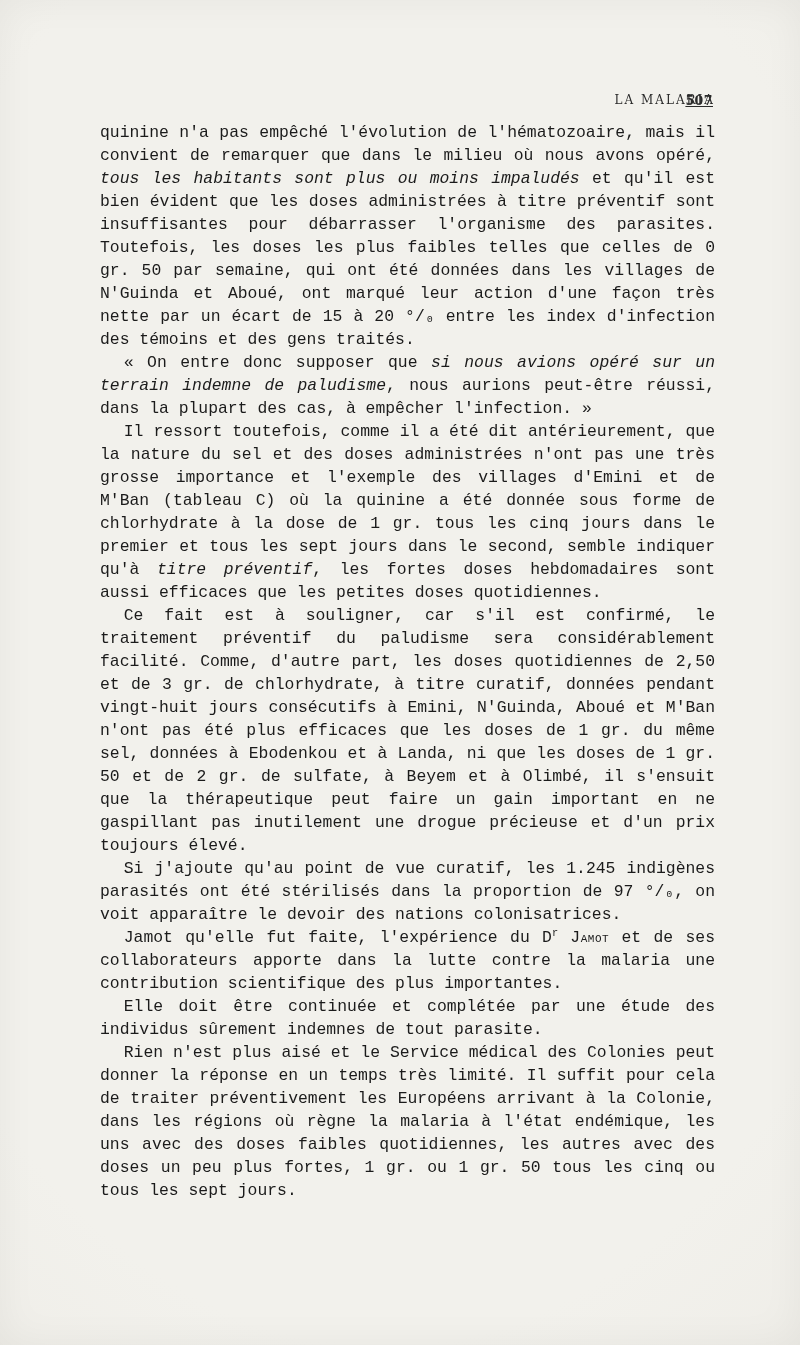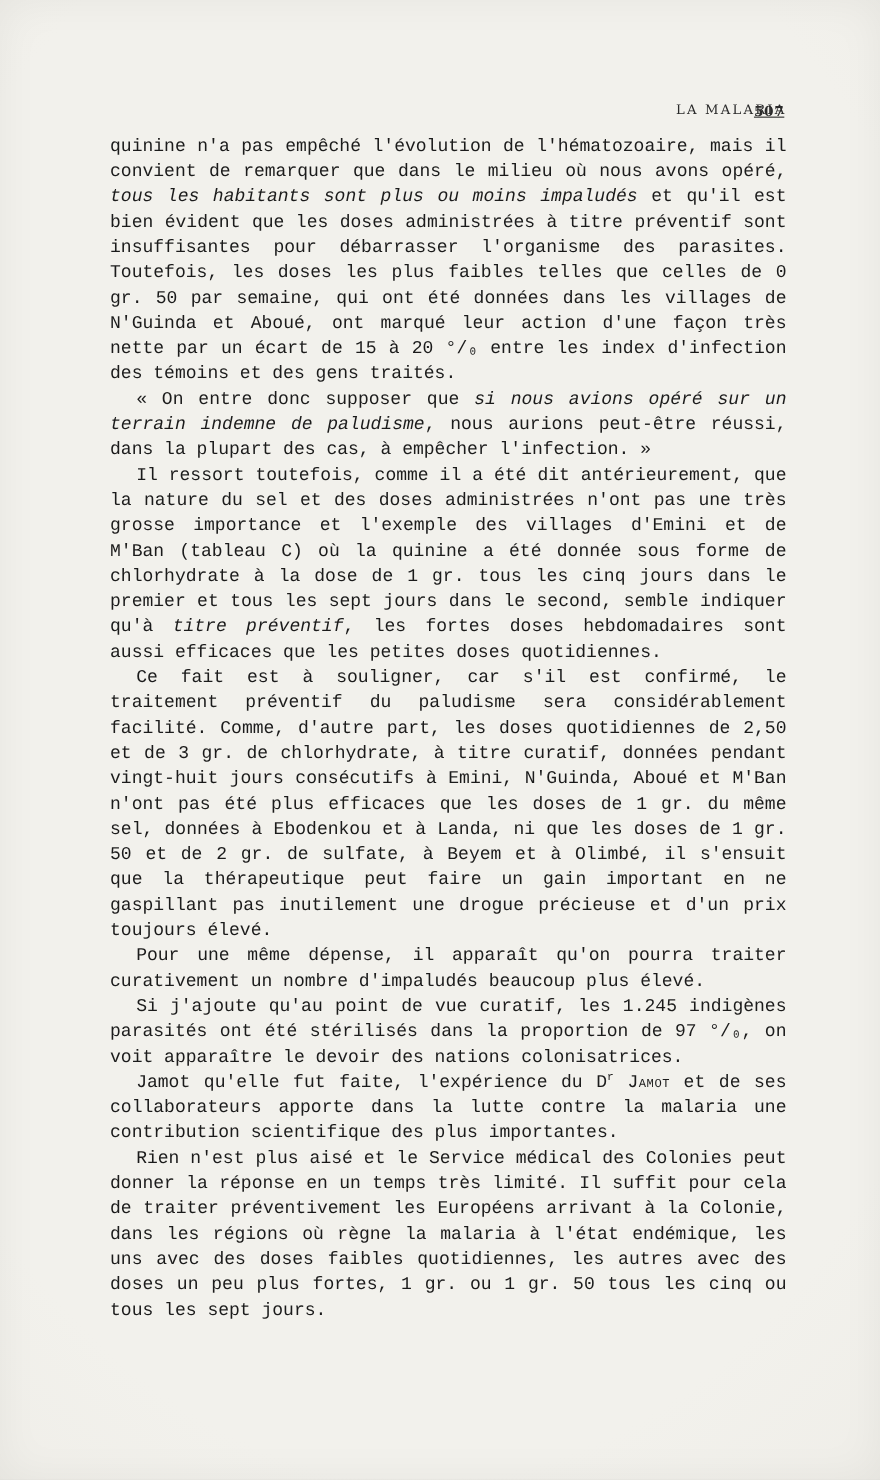--- a/index.html
+++ b/index.html
@@ -78,19 +78,19 @@
   <header class="page-header">
     <span class="running-title">LA MALARIA</span>
     <span class="page-number">507</span>
   </header>
 
   <main class="page-body" id="page-body">
       <p class="para"><span class="seg normal">quinine n'a pas empêché l'évolution de l'hématozoaire, mais il convient de remarquer que dans le milieu où nous avons opéré, </span><span class="seg italic">tous les habitants sont plus ou moins impaludés</span><span class="seg normal"> et qu'il est bien évident que les doses administrées à titre préventif sont insuffisantes pour débarrasser l'organisme des parasites. Toutefois, les doses les plus faibles telles que celles de 0 gr. 50 par semaine, qui ont été données dans les villages de N'Guinda et Aboué, ont marqué leur action d'une façon très nette par un écart de 15 à 20 °/₀ entre les index d'infection des témoins et des gens traités.</span></p>
       <p class="para indent"><span class="seg normal">« On entre donc supposer que </span><span class="seg italic">si nous avions opéré sur un terrain indemne de paludisme</span><span class="seg normal">, nous aurions peut-être réussi, dans la plupart des cas, à empêcher l'infection. »</span></p>
       <p class="para indent"><span class="seg normal">Il ressort toutefois, comme il a été dit antérieurement, que la nature du sel et des doses administrées n'ont pas une très grosse importance et l'exemple des villages d'Emini et de M'Ban (tableau C) où la quinine a été donnée sous forme de chlorhydrate à la dose de 1 gr. tous les cinq jours dans le premier et tous les sept jours dans le second, semble indiquer qu'à </span><span class="seg italic">titre préventif</span><span class="seg normal">, les fortes doses hebdomadaires sont aussi efficaces que les petites doses quotidiennes.</span></p>
       <p class="para indent"><span class="seg normal">Ce fait est à souligner, car s'il est confirmé, le traitement préventif du paludisme sera considérablement facilité. Comme, d'autre part, les doses quotidiennes de 2,50 et de 3 gr. de chlorhydrate, à titre curatif, données pendant vingt-huit jours consécutifs à Emini, N'Guinda, Aboué et M'Ban n'ont pas été plus efficaces que les doses de 1 gr. du même sel, données à Ebodenkou et à Landa, ni que les doses de 1 gr. 50 et de 2 gr. de sulfate, à Beyem et à Olimbé, il s'ensuit que la thérapeutique peut faire un gain important en ne gaspillant pas inutilement une drogue précieuse et d'un prix toujours élevé.</span></p>
-      <p class="para indent"><span class="seg normal">Pour une même dépense, il apparaît qu'on pourra traiter curativement un nombre d'impaludés beaucoup plus élevé.</span></p>
       <p class="para indent"><span class="seg normal">Si j'ajoute qu'au point de vue curatif, les 1.245 indigènes parasités ont été stérilisés dans la proportion de 97 °/₀, on voit apparaître le devoir des nations colonisatrices.</span></p>
       <p class="para indent"><span class="seg normal">Jamot qu'elle fut faite, l'expérience du D</span><span class="seg sup">r</span><span class="seg normal"> </span><span class="seg smallcaps">Jamot</span><span class="seg normal"> et de ses collaborateurs apporte dans la lutte contre la malaria une contribution scientifique des plus importantes.</span></p>
+      <p class="para indent"><span class="seg normal">Elle doit être continuée et complétée par une étude des individus sûrement indemnes de tout parasite.</span></p>
       <p class="para indent"><span class="seg normal">Rien n'est plus aisé et le Service médical des Colonies peut donner la réponse en un temps très limité. Il suffit pour cela de traiter préventivement les Européens arrivant à la Colonie, dans les régions où règne la malaria à l'état endémique, les uns avec des doses faibles quotidiennes, les autres avec des doses un peu plus fortes, 1 gr. ou 1 gr. 50 tous les cinq ou tous les sept jours.</span></p>
     </main>
 
 </div>
 
 </body></html>

